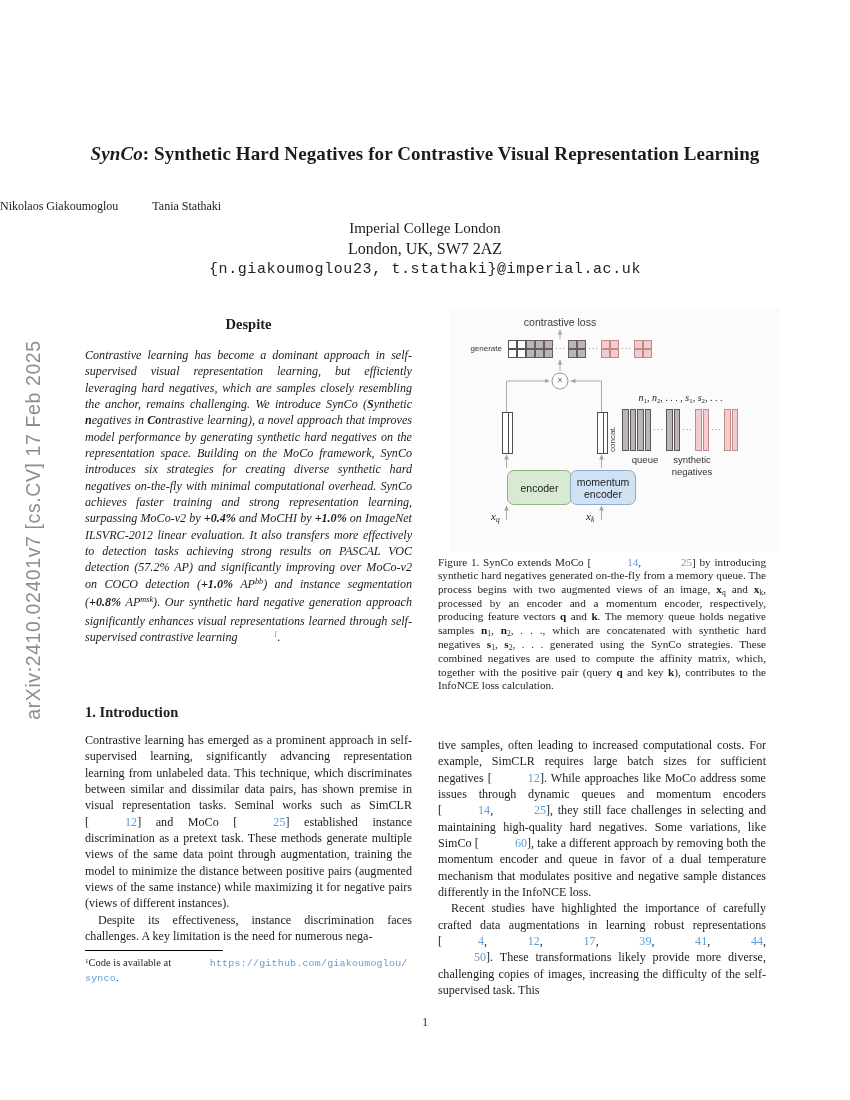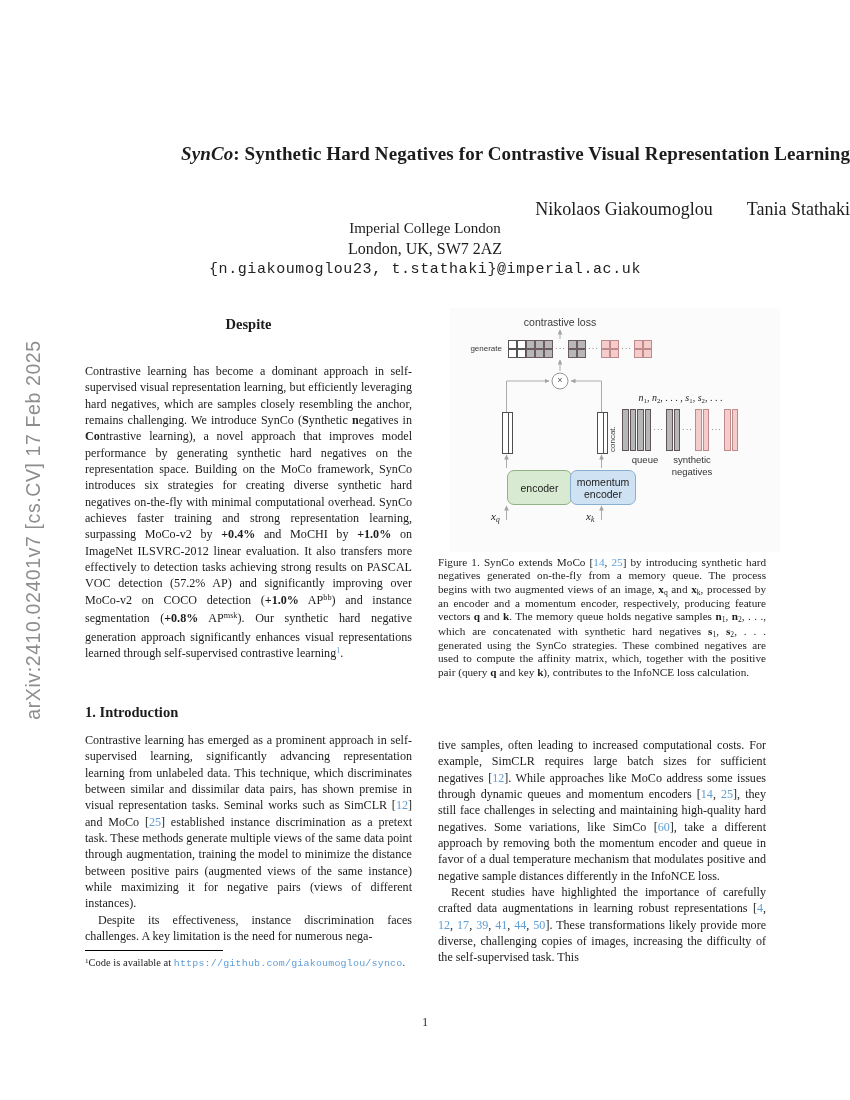--- a/index.html
+++ b/index.html
@@ -15,56 +15,56 @@
   #arxiv-stamp{
     left:33px;top:530px;
     transform:translate(-50%,-50%) rotate(-90deg);
     white-space:nowrap;
     font-family:"Liberation Sans","DejaVu Sans",sans-serif;
     font-size:19.5px;color:var(--gray-label,#8e8e8e);letter-spacing:0.6px;
   }
 
   
   #paper-title{
-    left:0;right:0;top:143px;text-align:right;
+    left:0;right:0;top:143px;text-align:center;
     font-size:19px;font-weight:700;letter-spacing:0.1px;
   }
   #paper-title .ti{font-style:italic;}
-  #author-row{left:0;right:0;top:199px;display:flex;justify-content:flex-end;gap:34px;
-    font-size:18px;}
+  #author-row{left:0;right:0;top:199px;display:flex;justify-content:flex-start;gap:34px;
+    font-size:12px;}
   #affiliation{left:0;right:0;top:220px;text-align:center;font-size:15px;}
   #address{left:0;right:0;top:240px;text-align:center;font-size:16px;}
   #emails{left:0;right:0;top:261px;text-align:center;
     font-family:"Liberation Mono","DejaVu Sans Mono",monospace;
     font-size:15px;letter-spacing:0.6px;color:#222;}
 
   
   .colblock{width:327px;text-align:justify;font-size:12.1px;line-height:16.35px;}
   #abstract-heading{left:85px;top:316px;width:327px;text-align:center;
     font-size:14.5px;font-weight:700;}
-  #abstract-body{left:85px;top:347px;margin-top:16px;}
+  #abstract-body{left:85px;top:347px;font-style:italic;}
   #intro-heading{left:85px;top:704px;width:327px;
     font-size:14.5px;font-weight:700;}
   #intro-body{left:85px;top:732px;}
   .para-indent{text-indent:13px;}
 
   #footnote{left:85px;top:950px;width:327px;}
   #footnote .fn-rule{width:138px;border-top:1px solid #000;height:0;}
   #footnote .fn-text{margin-top:5px;font-size:10.5px;line-height:13px;text-align:left;}
 
   #caption{left:438px;top:556px;width:328px;font-size:11.2px;line-height:13.35px;
     text-align:justify;}
   #right-body{left:438px;top:737px;width:328px;}
 
   #page-number{left:0;right:0;top:1016px;text-align:center;font-size:11.5px;}
 
   
   .rs-b{font-weight:700;}
   .rs-i{font-style:italic;}
-  .rs-l{color:var(--link,#5f9dd4);}
+  .rs-l{color:var(--link,#5f9dd4);padding-left:36px;}
   .rs-m{font-family:"Liberation Mono","DejaVu Sans Mono",monospace;font-size:95%;word-break:break-all;letter-spacing:0.2px;}
   .rs-sup{font-size:68%;position:relative;top:-0.45em;}
   .rs-sub{font-size:68%;position:relative;top:0.25em;}
 
   
   #figure-diagram{left:450px;top:308px;width:330px;height:244px;background:#fbfbfb;
     font-family:"Liberation Sans","DejaVu Sans",sans-serif;color:#333;}
   #figure-diagram .abs{position:absolute;}
   #fig-loss{left:0;width:220px;top:8px;text-align:center;font-size:10.5px;color:#3a3a3a;}
   #fig-affinity-label{left:0px;width:52px;top:36px;text-align:right;font-size:8px;color:#3a3a3a;}

